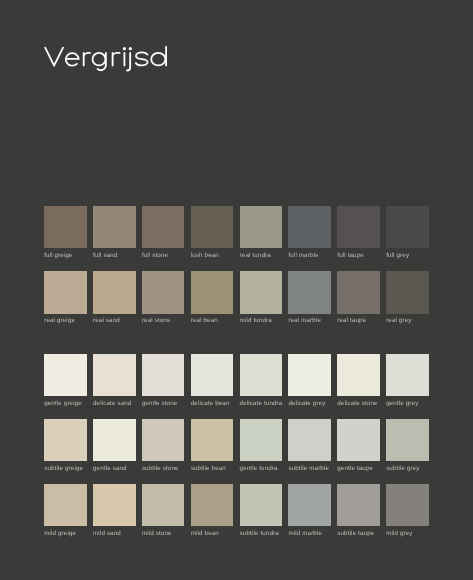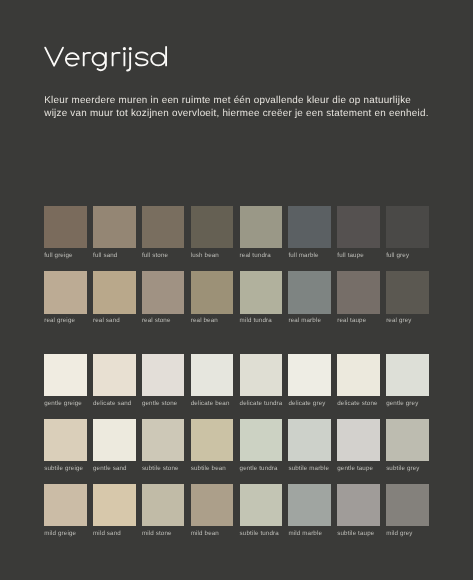--- a/index.html
+++ b/index.html
@@ -51,21 +51,20 @@
         <ellipse cx="158.3" cy="59.150000000000006" rx="7.1" ry="6.2500000000000036"></ellipse>
         <path d="M166.1,47.0 V65.4"></path>
       </g>
       <g fill="#fbfaf8" stroke="none">
         <circle cx="124.4" cy="48.7" r="1.6"></circle>
         <circle cx="130.3" cy="48.7" r="1.6"></circle>
       </g>
     </svg>
   </div>
 
-  <div class="desc">Kleur meerdere muren in een ruimte met één opvallende kleur die op natuurlijke wijze van muur tot kozijnen overvloeit, hiermee creëer je een statement en eenheid.</div>
   <div class="grid" id="grid">
       <div class="row">
         <div class="cell" style="left: 0px;">
           <div class="sw" title="#7a6b5c" style="background: rgb(122, 107, 92);"></div>
           <div class="lbl">full greige</div>
         </div>
         <div class="cell" style="left: 48.85px;">
           <div class="sw" title="#948674" style="background: rgb(148, 134, 116);"></div>
           <div class="lbl">full sand</div>
         </div>

